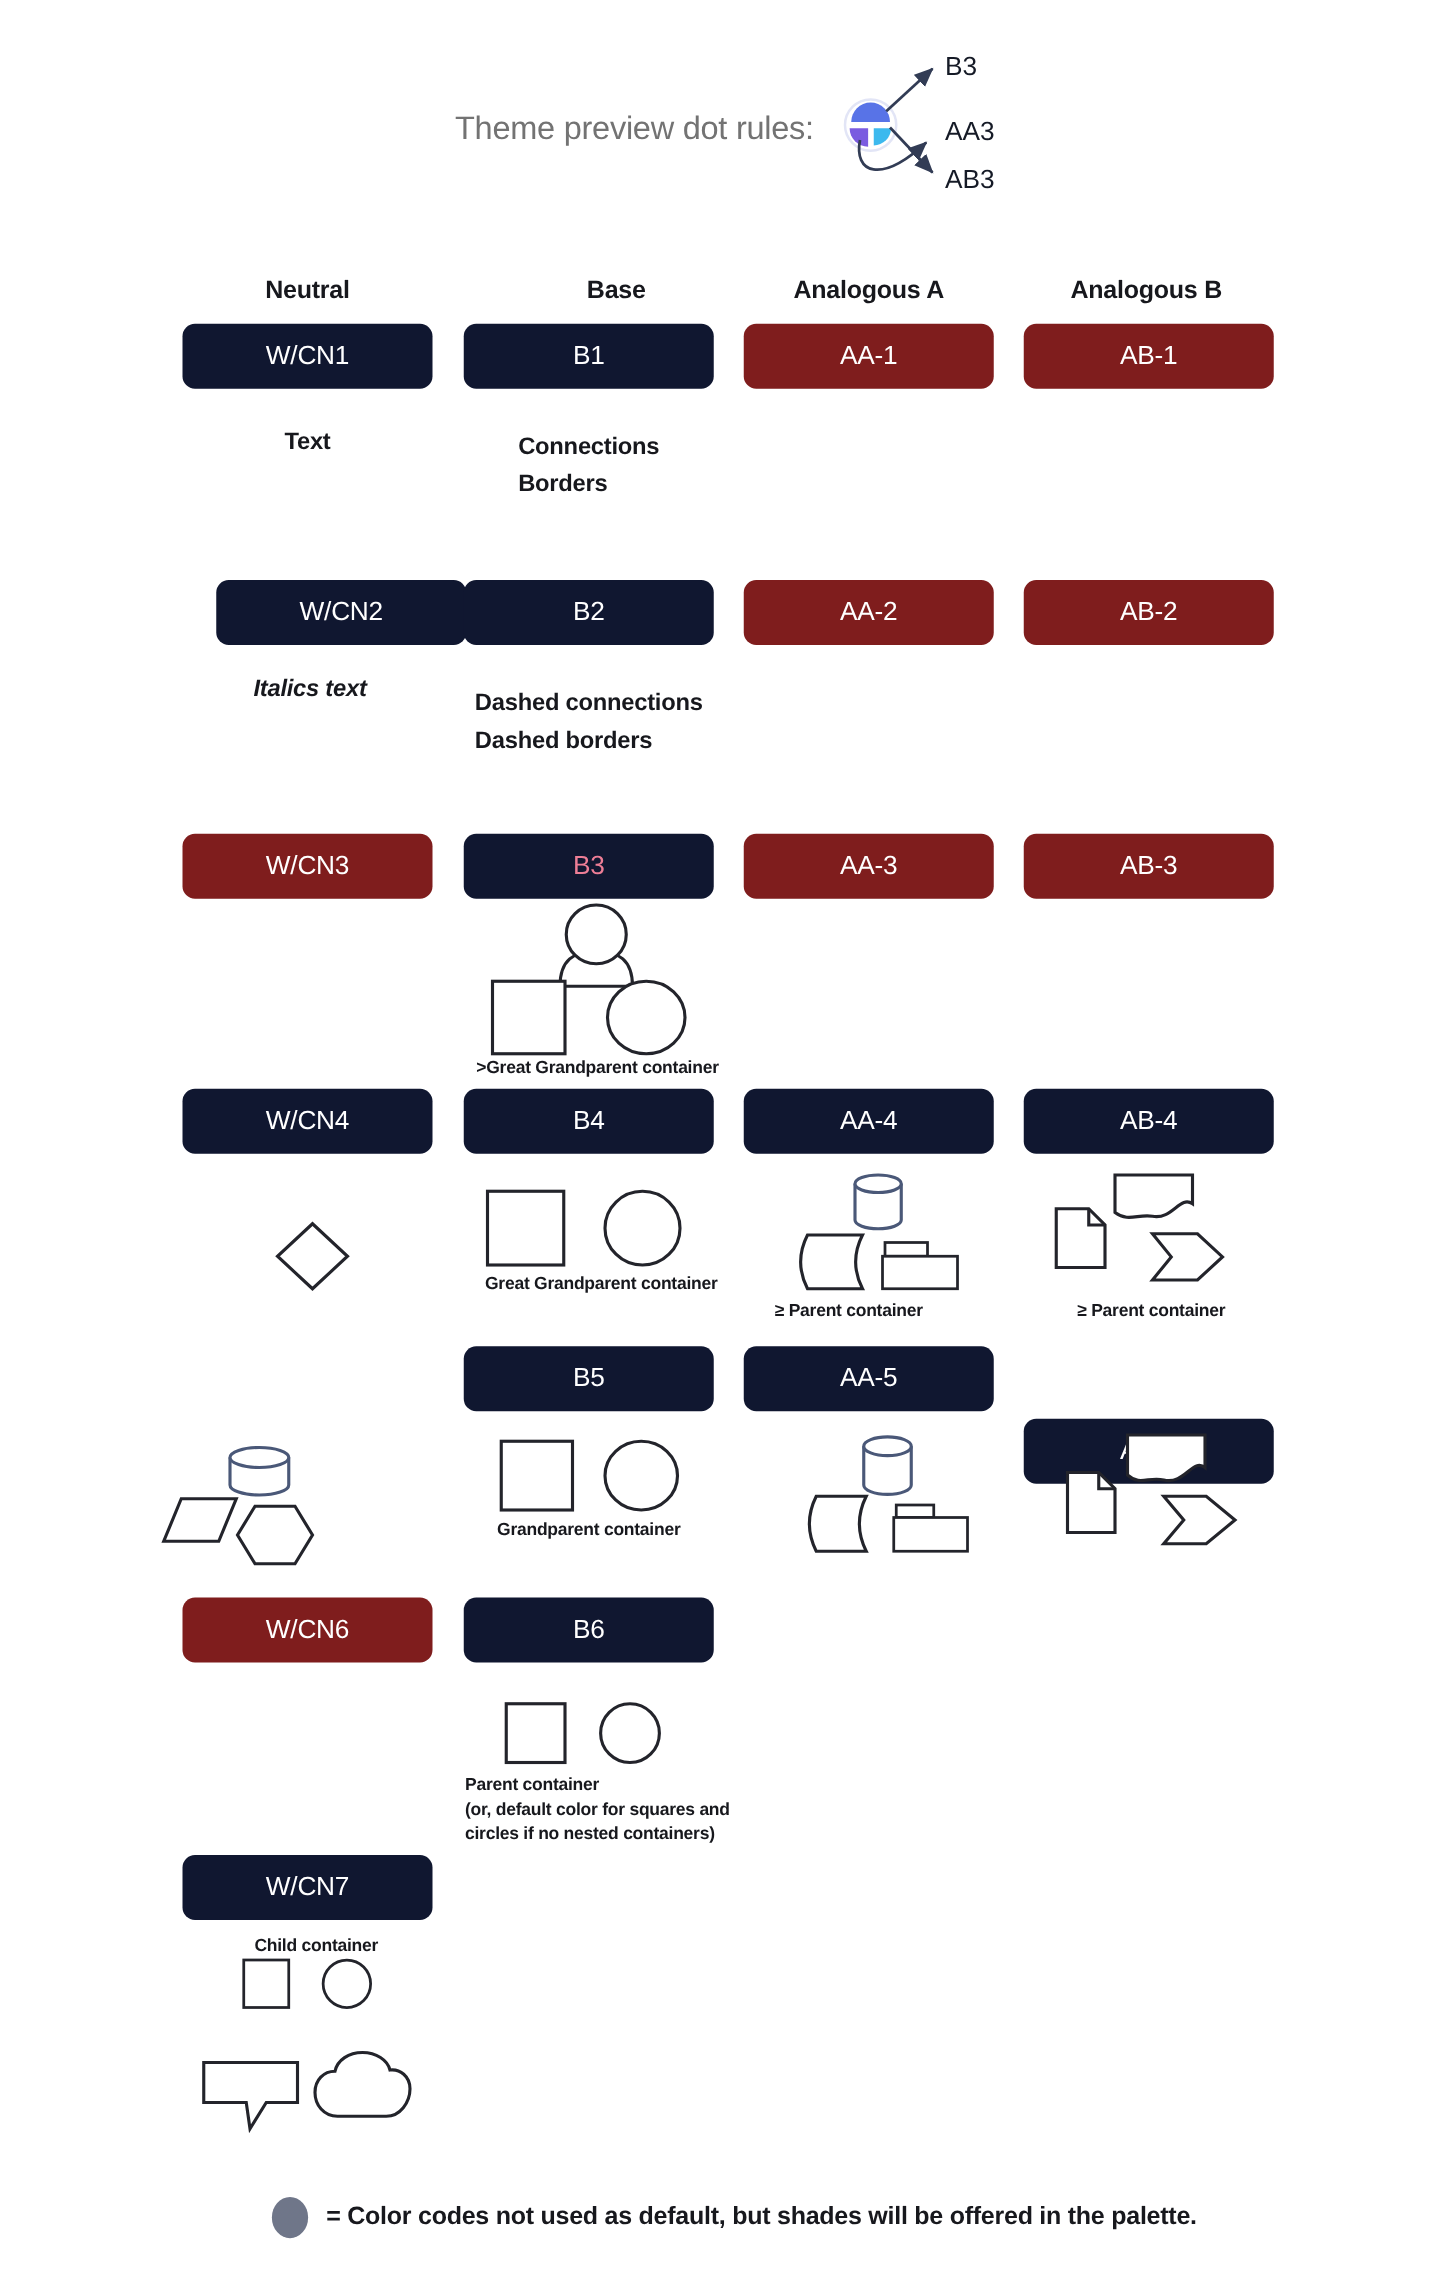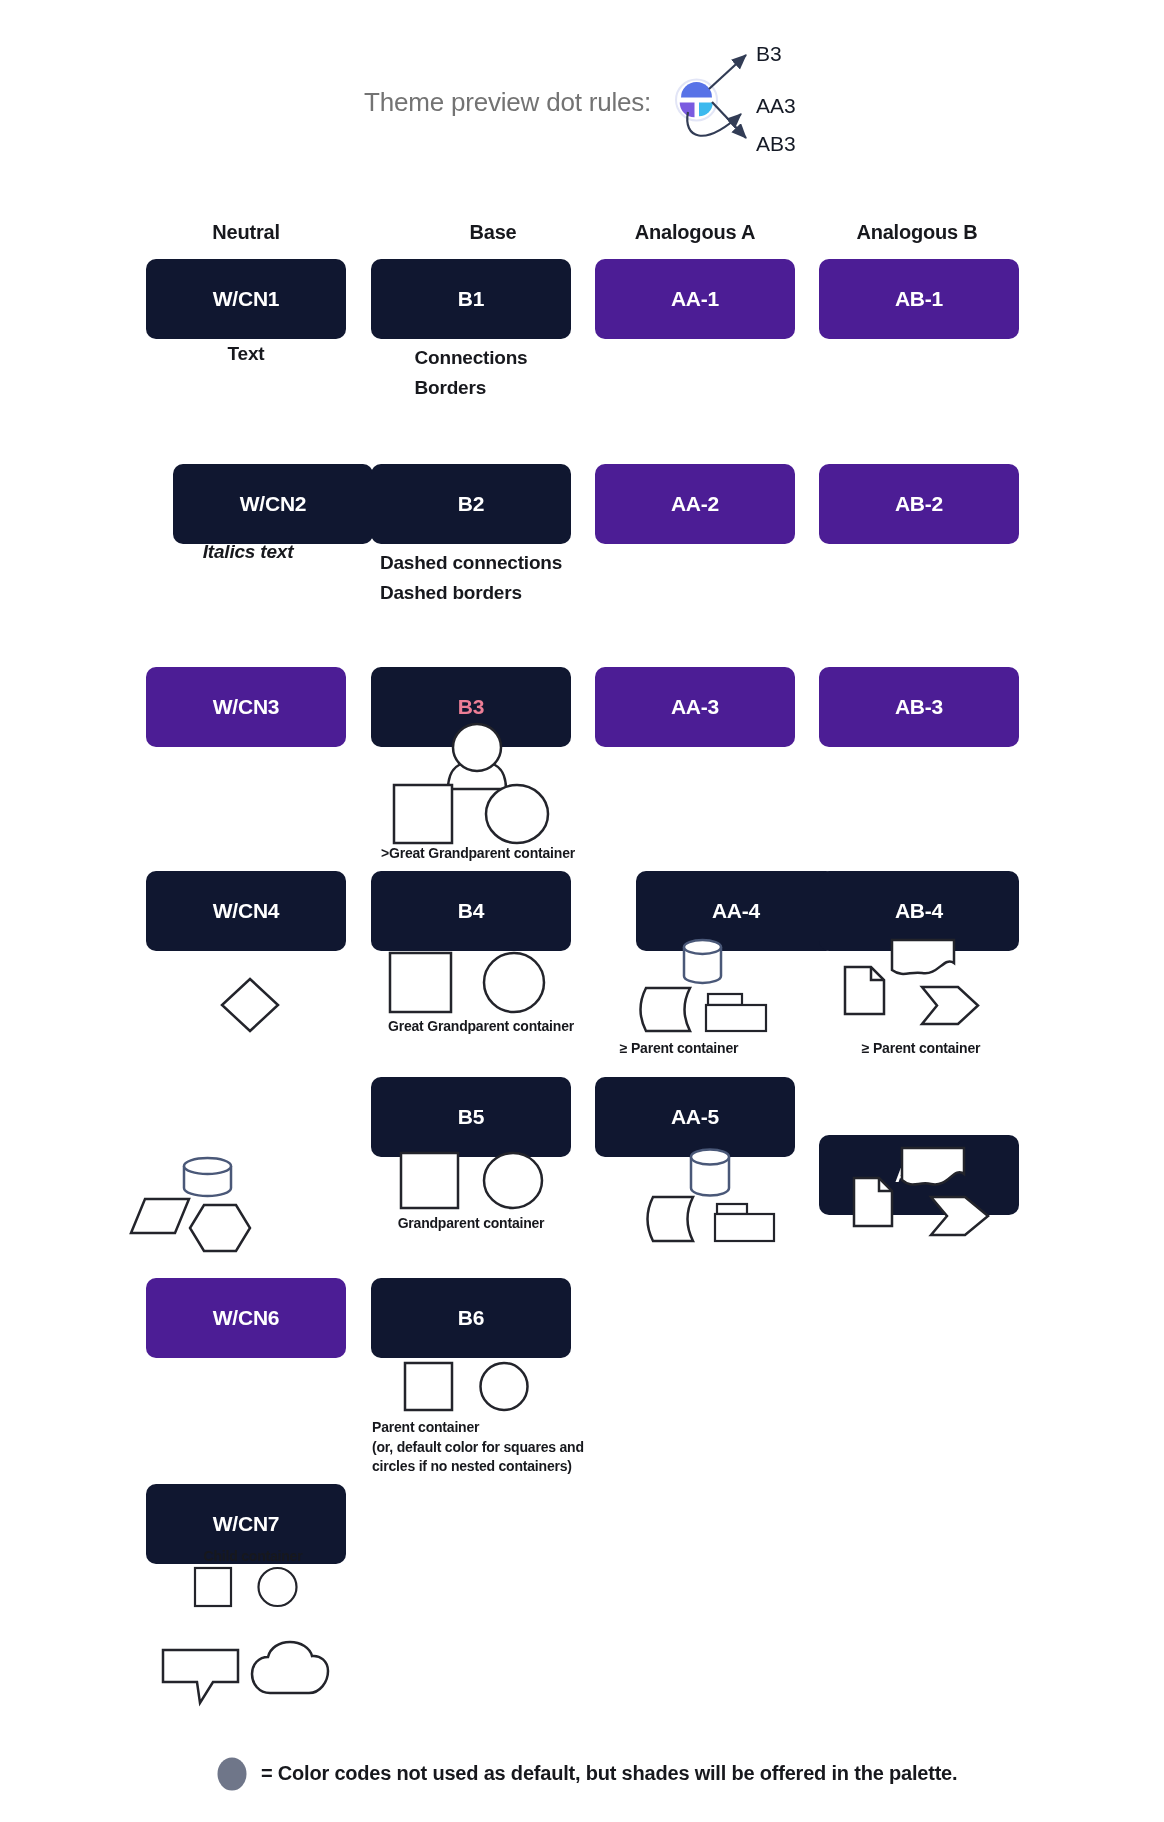--- a/index.html
+++ b/index.html
@@ -5,26 +5,26 @@
   html,body{margin:0;padding:0;background:#ffffff;}
   #canvas{
     position:relative;width:1164px;height:1822px;background:#ffffff;overflow:hidden;
     font-family:"Liberation Sans", sans-serif;color:#17181d;
   }
   .abs{position:absolute;}
   .title{font-size:26px;font-weight:500;color:#737373;letter-spacing:-0.2px;}
   .dot-label{font-size:21px;font-weight:500;color:#151a26;}
   .col-header{font-size:20px;font-weight:700;transform:translateX(-50%);white-space:nowrap;letter-spacing:-0.2px;}
   .pill{
-    position:absolute;width:200px;height:80px;border-radius:10px;
+    position:absolute;width:200px;height:52px;border-radius:10px;
     display:flex;align-items:center;justify-content:center;
-    font-size:21px;font-weight:700;color:#ffffff;letter-spacing:-0.2px;white-space:nowrap;
+    font-size:21px;font-weight:400;color:#ffffff;letter-spacing:-0.2px;white-space:nowrap;
   }
   .pill.dark{background:#101730;}
-  .pill.gray{background:#4c1d95;}
+  .pill.gray{background:#7f1d1d;}
   .pill.pink{color:#ed7e96;}
   .caption{font-size:19px;font-weight:700;white-space:nowrap;letter-spacing:-0.2px;}
   .caption.center{transform:translateX(-50%);}
   .caption-block{position:absolute;width:200px;display:flex;flex-direction:column;align-items:center;}
   .caption-block .inner{width:max-content;text-align:left;}
   .caption-block .inner div{font-size:19px;font-weight:700;line-height:30px;white-space:nowrap;letter-spacing:-0.2px;}
   .small-label{font-size:14px;font-weight:700;white-space:nowrap;letter-spacing:-0.2px;}
   .small-label.center{transform:translateX(-50%);}
   .small-block div{font-size:14px;font-weight:700;line-height:19.5px;white-space:nowrap;letter-spacing:-0.2px;}
   .italic{font-style:italic;}
@@ -74,21 +74,21 @@
 
   <div class="pill gray" style="left:146px;top:667px;">W/CN3</div>
   <div class="pill dark pink" style="left:371px;top:667px;">B3</div>
   <div class="pill gray" style="left:595px;top:667px;">AA-3</div>
   <div class="pill gray" style="left:819px;top:667px;">AB-3</div>
 
   <div class="abs small-label center" style="left:478px;top:845px;">&gt;Great Grandparent container</div>
 
   <div class="pill dark" style="left:146px;top:871px;">W/CN4</div>
   <div class="pill dark" style="left:371px;top:871px;">B4</div>
-  <div class="pill dark" style="left:595px;top:871px;margin-left:41px;">AA-4</div>
+  <div class="pill dark" style="left:595px;top:871px;">AA-4</div>
   <div class="pill dark" style="left:819px;top:871px;">AB-4</div>
 
   <div class="abs small-label center" style="left:481px;top:1018px;">Great Grandparent container</div>
   <div class="abs small-label center" style="left:679px;top:1040px;">≥ Parent container</div>
   <div class="abs small-label center" style="left:921px;top:1040px;">≥ Parent container</div>
 
   <div class="pill dark" style="left:371px;top:1077px;">B5</div>
   <div class="pill dark" style="left:595px;top:1077px;">AA-5</div>
   <div class="pill dark" style="left:819px;top:1135px;">AB-5</div>
 

